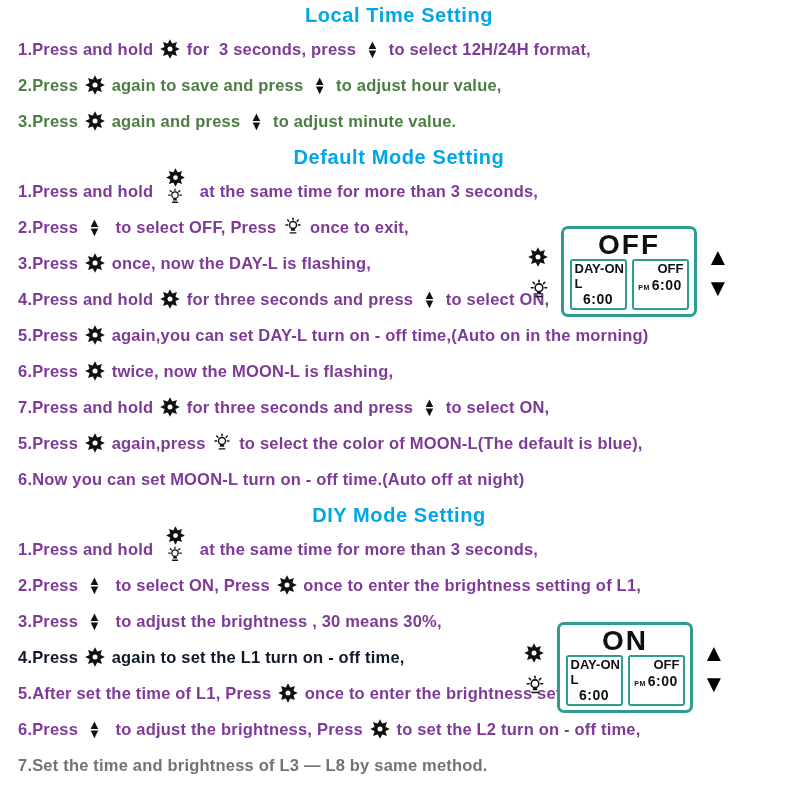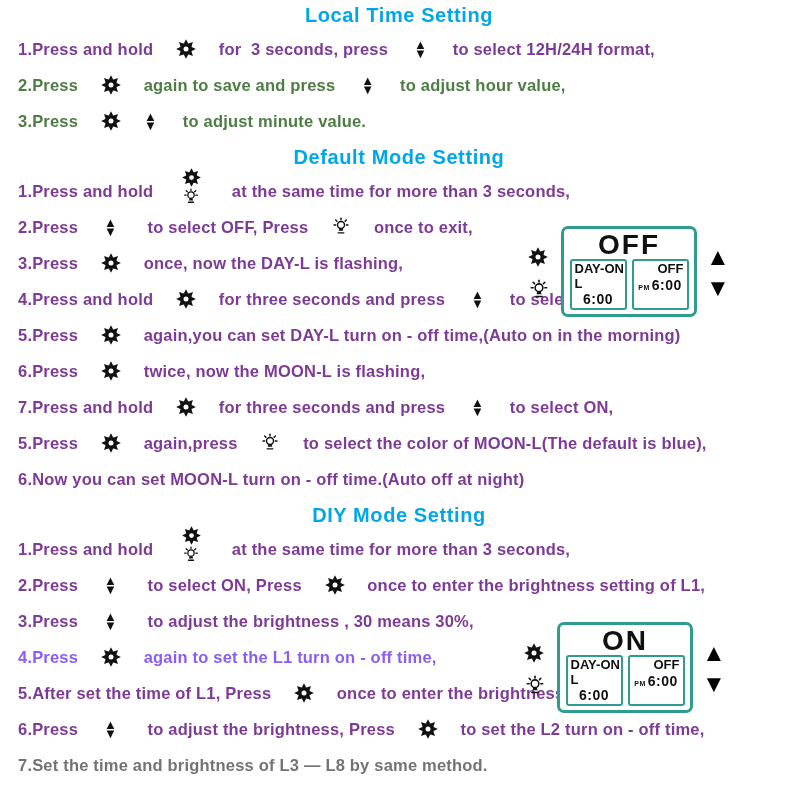--- a/index.html
+++ b/index.html
@@ -12,21 +12,21 @@
     position:relative;width:800px;height:800px;overflow:hidden;background:#ffffff;
     font-family:"Liberation Sans",sans-serif;font-weight:700;
   }
   .heading{
     text-align:center;font-size:20px;letter-spacing:.6px;color:var(--head);
     margin:3px 2px 4px 0;line-height:1.2;
   }
   .section{margin-bottom:6px;}
   .line{
     display:flex;align-items:center;height:36px;margin-left:18px;
-    font-size:16.5px;letter-spacing:.2px;white-space:pre;gap:16px;
+    font-size:16.5px;letter-spacing:.2px;white-space:pre;
   }
   .seg{white-space:pre;}
   .icon{display:inline-flex;align-items:center;margin:0 2px;}
   .ud{
     display:inline-flex;flex-direction:column;line-height:.72;font-size:13px;
     color:var(--ink);margin:0 3px;text-align:center;
   }
   .gl{display:inline-block;width:27px;height:30px;position:relative;margin:0 3px;}
   .gl .gl-g{position:absolute;top:-8px;left:3px;}
   .gl .gl-l{position:absolute;top:12px;left:3px;}
@@ -96,21 +96,21 @@
                 <polygon points="12,0.2 9.2,5.8 14.8,5.8" transform="rotate(45 12 12)"></polygon>
                 <polygon points="12,0.2 9.2,5.8 14.8,5.8" transform="rotate(90 12 12)"></polygon>
                 <polygon points="12,0.2 9.2,5.8 14.8,5.8" transform="rotate(135 12 12)"></polygon>
                 <polygon points="12,0.2 9.2,5.8 14.8,5.8" transform="rotate(180 12 12)"></polygon>
                 <polygon points="12,0.2 9.2,5.8 14.8,5.8" transform="rotate(225 12 12)"></polygon>
                 <polygon points="12,0.2 9.2,5.8 14.8,5.8" transform="rotate(270 12 12)"></polygon>
                 <polygon points="12,0.2 9.2,5.8 14.8,5.8" transform="rotate(315 12 12)"></polygon>
                 <circle cx="12" cy="12" r="7.2"></circle>
               </g>
               <circle cx="12" cy="12" r="3" fill="#ffffff"></circle>
-            </svg></span><span class="icon"><span class="ud"><span>▲</span><span>▼</span></span></span><span class="seg"> to adjust minute value.</span></div>
+            </svg></span><span class="seg"> again and press </span><span class="icon"><span class="ud"><span>▲</span><span>▼</span></span></span><span class="seg"> to adjust minute value.</span></div>
       </div>
   </section>
 
   <section class="section">
     <div class="heading">Default Mode Setting</div>
     <div class="lines">
         <div class="line" style="color: rgb(125, 58, 150);"><span class="seg">1.Press and hold </span><span class="icon"><span class="gl"><span class="gl-g"><svg width="19" height="19" viewBox="0 0 24 24" aria-hidden="true">
                   <g fill="#101010">
                     <polygon points="12,0.2 9.2,5.8 14.8,5.8" transform="rotate(0 12 12)"></polygon>
                     <polygon points="12,0.2 9.2,5.8 14.8,5.8" transform="rotate(45 12 12)"></polygon>
@@ -274,21 +274,21 @@
                 <polygon points="12,0.2 9.2,5.8 14.8,5.8" transform="rotate(135 12 12)"></polygon>
                 <polygon points="12,0.2 9.2,5.8 14.8,5.8" transform="rotate(180 12 12)"></polygon>
                 <polygon points="12,0.2 9.2,5.8 14.8,5.8" transform="rotate(225 12 12)"></polygon>
                 <polygon points="12,0.2 9.2,5.8 14.8,5.8" transform="rotate(270 12 12)"></polygon>
                 <polygon points="12,0.2 9.2,5.8 14.8,5.8" transform="rotate(315 12 12)"></polygon>
                 <circle cx="12" cy="12" r="7.2"></circle>
               </g>
               <circle cx="12" cy="12" r="3" fill="#ffffff"></circle>
             </svg></span><span class="seg"> once to enter the brightness setting of L1,</span></div>
         <div class="line" style="color: rgb(125, 58, 150);"><span class="seg">3.Press </span><span class="icon"><span class="ud"><span>▲</span><span>▼</span></span></span><span class="seg">  to adjust the brightness , 30 means 30%,</span></div>
-        <div class="line" style="color: #8b5cf6;"><span class="seg">4.Press </span><span class="icon"><svg width="20" height="20" viewBox="0 0 24 24" aria-hidden="true">
+        <div class="line" style="color: #0f172a;"><span class="seg">4.Press </span><span class="icon"><svg width="20" height="20" viewBox="0 0 24 24" aria-hidden="true">
               <g fill="#101010">
                 <polygon points="12,0.2 9.2,5.8 14.8,5.8" transform="rotate(0 12 12)"></polygon>
                 <polygon points="12,0.2 9.2,5.8 14.8,5.8" transform="rotate(45 12 12)"></polygon>
                 <polygon points="12,0.2 9.2,5.8 14.8,5.8" transform="rotate(90 12 12)"></polygon>
                 <polygon points="12,0.2 9.2,5.8 14.8,5.8" transform="rotate(135 12 12)"></polygon>
                 <polygon points="12,0.2 9.2,5.8 14.8,5.8" transform="rotate(180 12 12)"></polygon>
                 <polygon points="12,0.2 9.2,5.8 14.8,5.8" transform="rotate(225 12 12)"></polygon>
                 <polygon points="12,0.2 9.2,5.8 14.8,5.8" transform="rotate(270 12 12)"></polygon>
                 <polygon points="12,0.2 9.2,5.8 14.8,5.8" transform="rotate(315 12 12)"></polygon>
                 <circle cx="12" cy="12" r="7.2"></circle>

